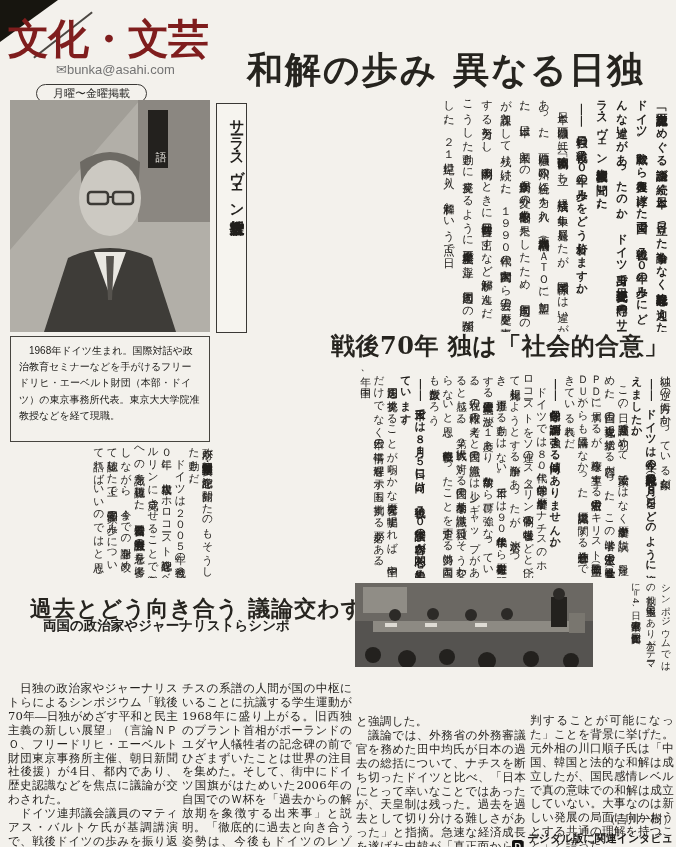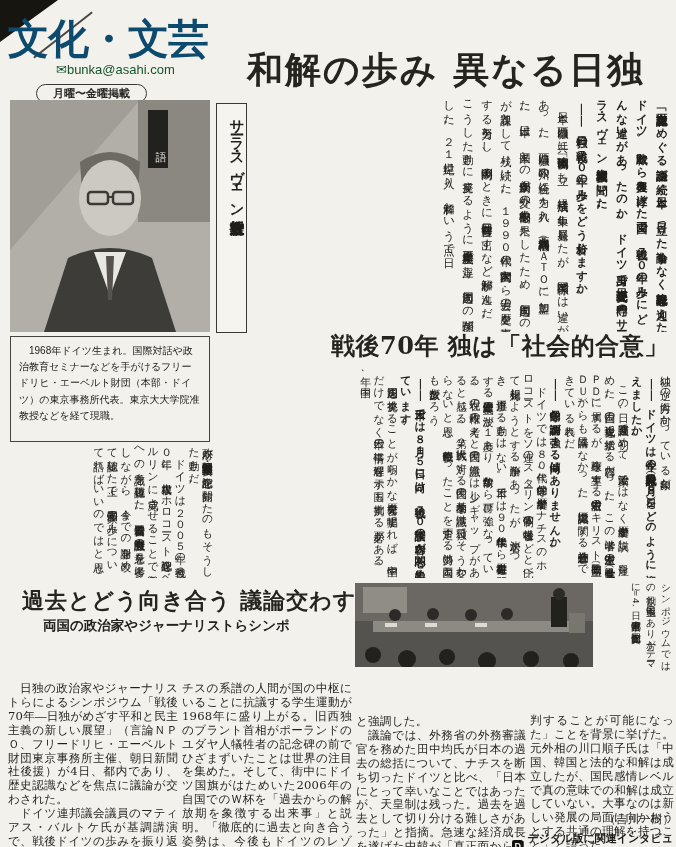--- a/index.html
+++ b/index.html
@@ -8,24 +8,24 @@
   .abs{position:absolute;}
   .vtext{writing-mode:vertical-rl;text-orientation:mixed;overflow:hidden;}
   .gothic{font-family:"Liberation Sans",sans-serif;}
   .q{font-family:"Liberation Sans",sans-serif;font-weight:bold;}
   .lead{font-family:"Liberation Sans",sans-serif;font-weight:bold;}
   .pre{white-space:pre-line;}
 
   
   .corner-tri{left:0;top:0;width:0;height:0;border-top:42px solid #17150f;border-right:58px solid transparent;}
   .corner-line{left:26px;top:34px;width:74px;height:2px;background:#4b4742;transform:rotate(-38deg);}
-  .logo{left:8px;top:12px;font-size:41px;font-weight:900;letter-spacing:-1px;color:#0c4a6e;}
-  .email{left:56px;top:62px;font-size:13px;color:#14532d;}
+  .logo{left:8px;top:12px;font-size:41px;font-weight:900;letter-spacing:-1px;color:#7f1d1d;}
+  .email{left:56px;top:62px;font-size:13px;color:#737373;}
   .pill{left:36px;top:84px;border:1.6px solid #3a3835;border-radius:12px;padding:1px 16px;
-        font-size:11px;font-weight:bold;color:#2a2927;text-align:center;}
+        font-size:11px;font-weight:normal;color:#2a2927;text-align:center;}
   .headline{left:243px;top:42px;width:430px;font-size:36px;font-weight:bold;letter-spacing:2px;
             color:#26241f;white-space:nowrap;}
 
   
   .photo{left:10px;top:100px;width:200px;height:232px;background:#b4b1ab;}
   .photo svg{display:block;}
   .photo-sign{left:148px;top:110px;width:20px;height:58px;background:#23211e;color:#ece9e3;
               font-size:11px;text-align:center;padding-top:5px;box-sizing:border-box;}
   .cap-box{left:10px;top:336px;width:200px;height:106px;border:1.8px solid #46443f;box-sizing:border-box;
            padding:6px 8px;font-size:10px;line-height:16.2px;color:#22211e;}
@@ -102,21 +102,21 @@
     <span class="q">　――ドイツは今年の終戦記念日（５月８日）をどのように迎えましたか。</span><br>
     <span>　この日、連邦議会で初めて、政治家ではなく歴史学者が演説し、注目を集めた。自国の近現代史を総括する内容だった。この学者は中道左派の社会民主党（ＳＰＤ）に属するが、政権を主導する中道右派のキリスト教民主同盟（ＣＤＵ）からも異論はなかった。歴史認識に関する社会的合意ができている表れだ。</span><br>
     <span class="q">　――保守的な論調が強まる傾向はありませんか。</span><br>
     <span>　ドイツでは８０年代、保守的な歴史学者がナチスのホロコーストをソ連のスターリン体制下の犠牲者などと比べて相対化しようとする論争があったが、決着がつき、再浮上する動きはない。日本では９０年代後半から歴史教科書を問題視する歴史修正主義の波が１度あり、数年前から再び強くなっている。現在の政権の考えと国民の意識には少しギャップがあると感じる。第２次大戦に対する国民の基本的な意識は日独でそう変わらないと思う。侵略戦争だったことを否定する勢力は両国とも少数派だろう。</span><br>
     <span class="q">　――日本では８月１５日に向け、戦後７０年談話の内容が関心を集めています。</span><br>
     <span>　周辺国を挑発することが明らかな歴史発言を提唱すれば、中国や韓国だけでなく日本の事情に理解を示す国も批判する必要がある。昨年、中国</span>
   </div>
   <div class="abs vtext row2l pre">政府が朝鮮独立運動家・安重根の記念館を開館したのもそうした動きだ。
 　ドイツは２００５年の戦後６０年に、大規模なホロコースト記念碑をベルリンに完成させることで戦争への意識を再確認した。安倍晋三首相は有識者懇談会の意見を参考にしながら、今までの謝罪を改めて確認した上で、平和国家の歩みについて語ればいいのではと思う。</div>
 
-  <h2 class="abs s-headline" style="margin:4px">過去とどう向き合う 議論交わす</h2>
+  <h2 class="abs s-headline" style="margin:12px">過去とどう向き合う 議論交わす</h2>
   <div class="abs s-subtitle gothic">両国の政治家やジャーナリストらシンポ</div>
 
   <figure class="abs s-photo" style="margin:0">
     <svg width="238" height="84" viewBox="0 0 238 84">
       <rect width="238" height="84" fill="#555350"></rect>
       <rect width="238" height="38" fill="#6b6863"></rect>
       <rect x="8" y="4" width="44" height="26" fill="#908d86"></rect>
       <rect x="18" y="38" width="204" height="11" fill="#8d8a83"></rect>
       <rect x="30" y="40" width="12" height="4" fill="#dedbd4"></rect>
       <rect x="70" y="40" width="12" height="4" fill="#dedbd4"></rect>

